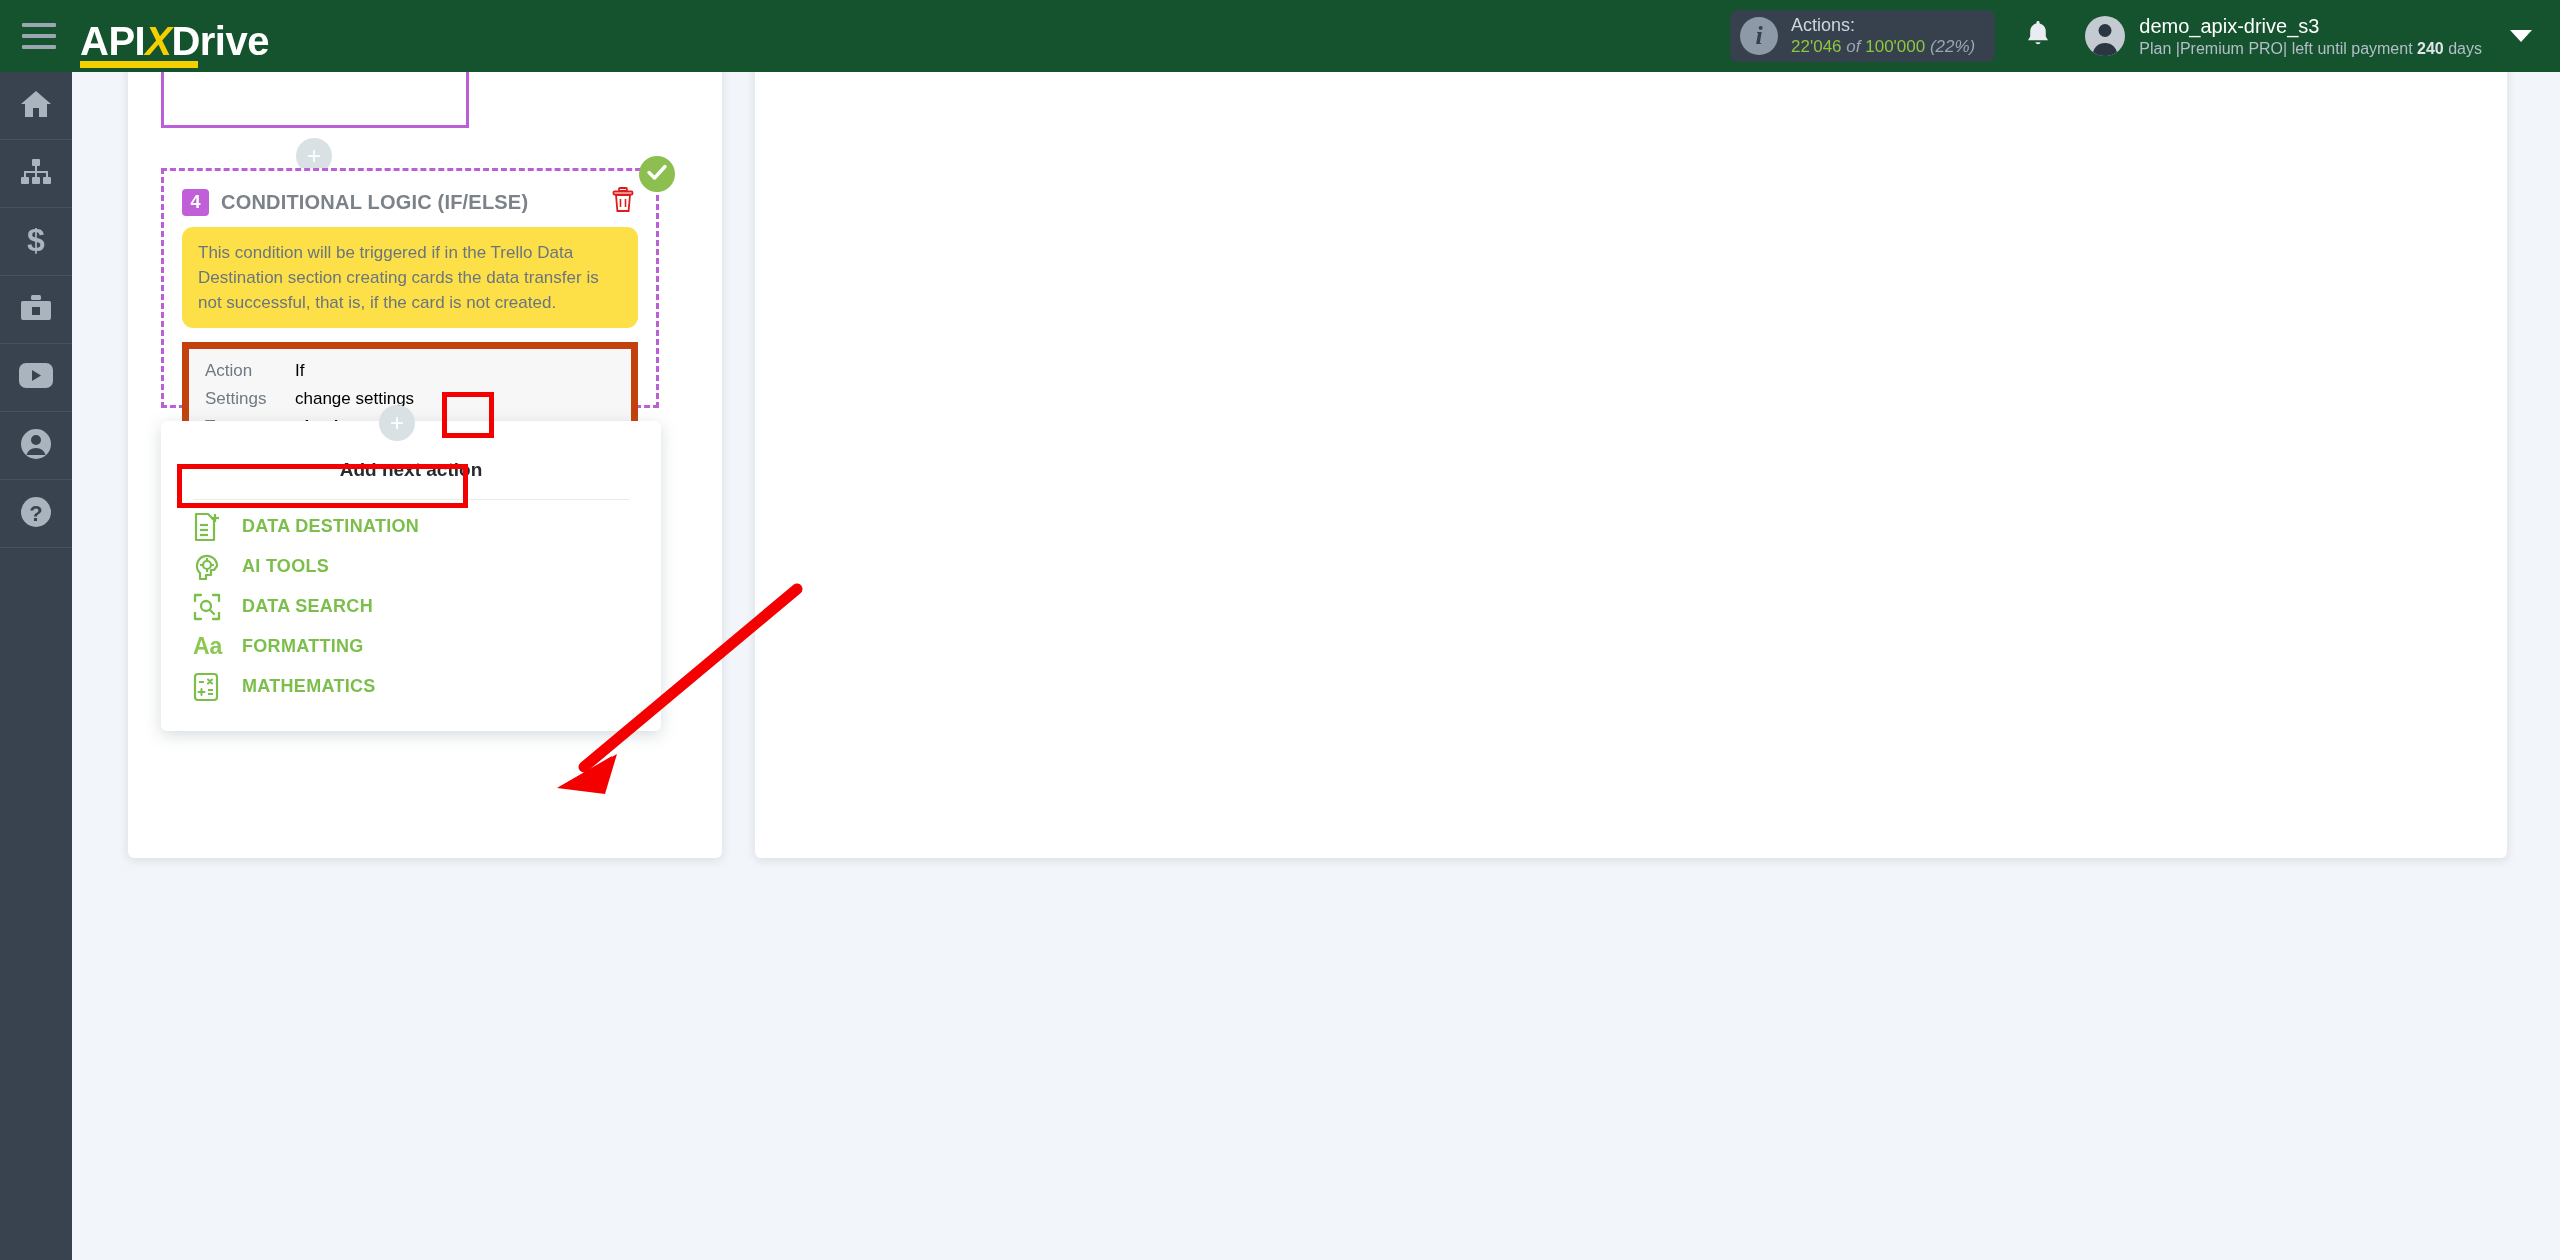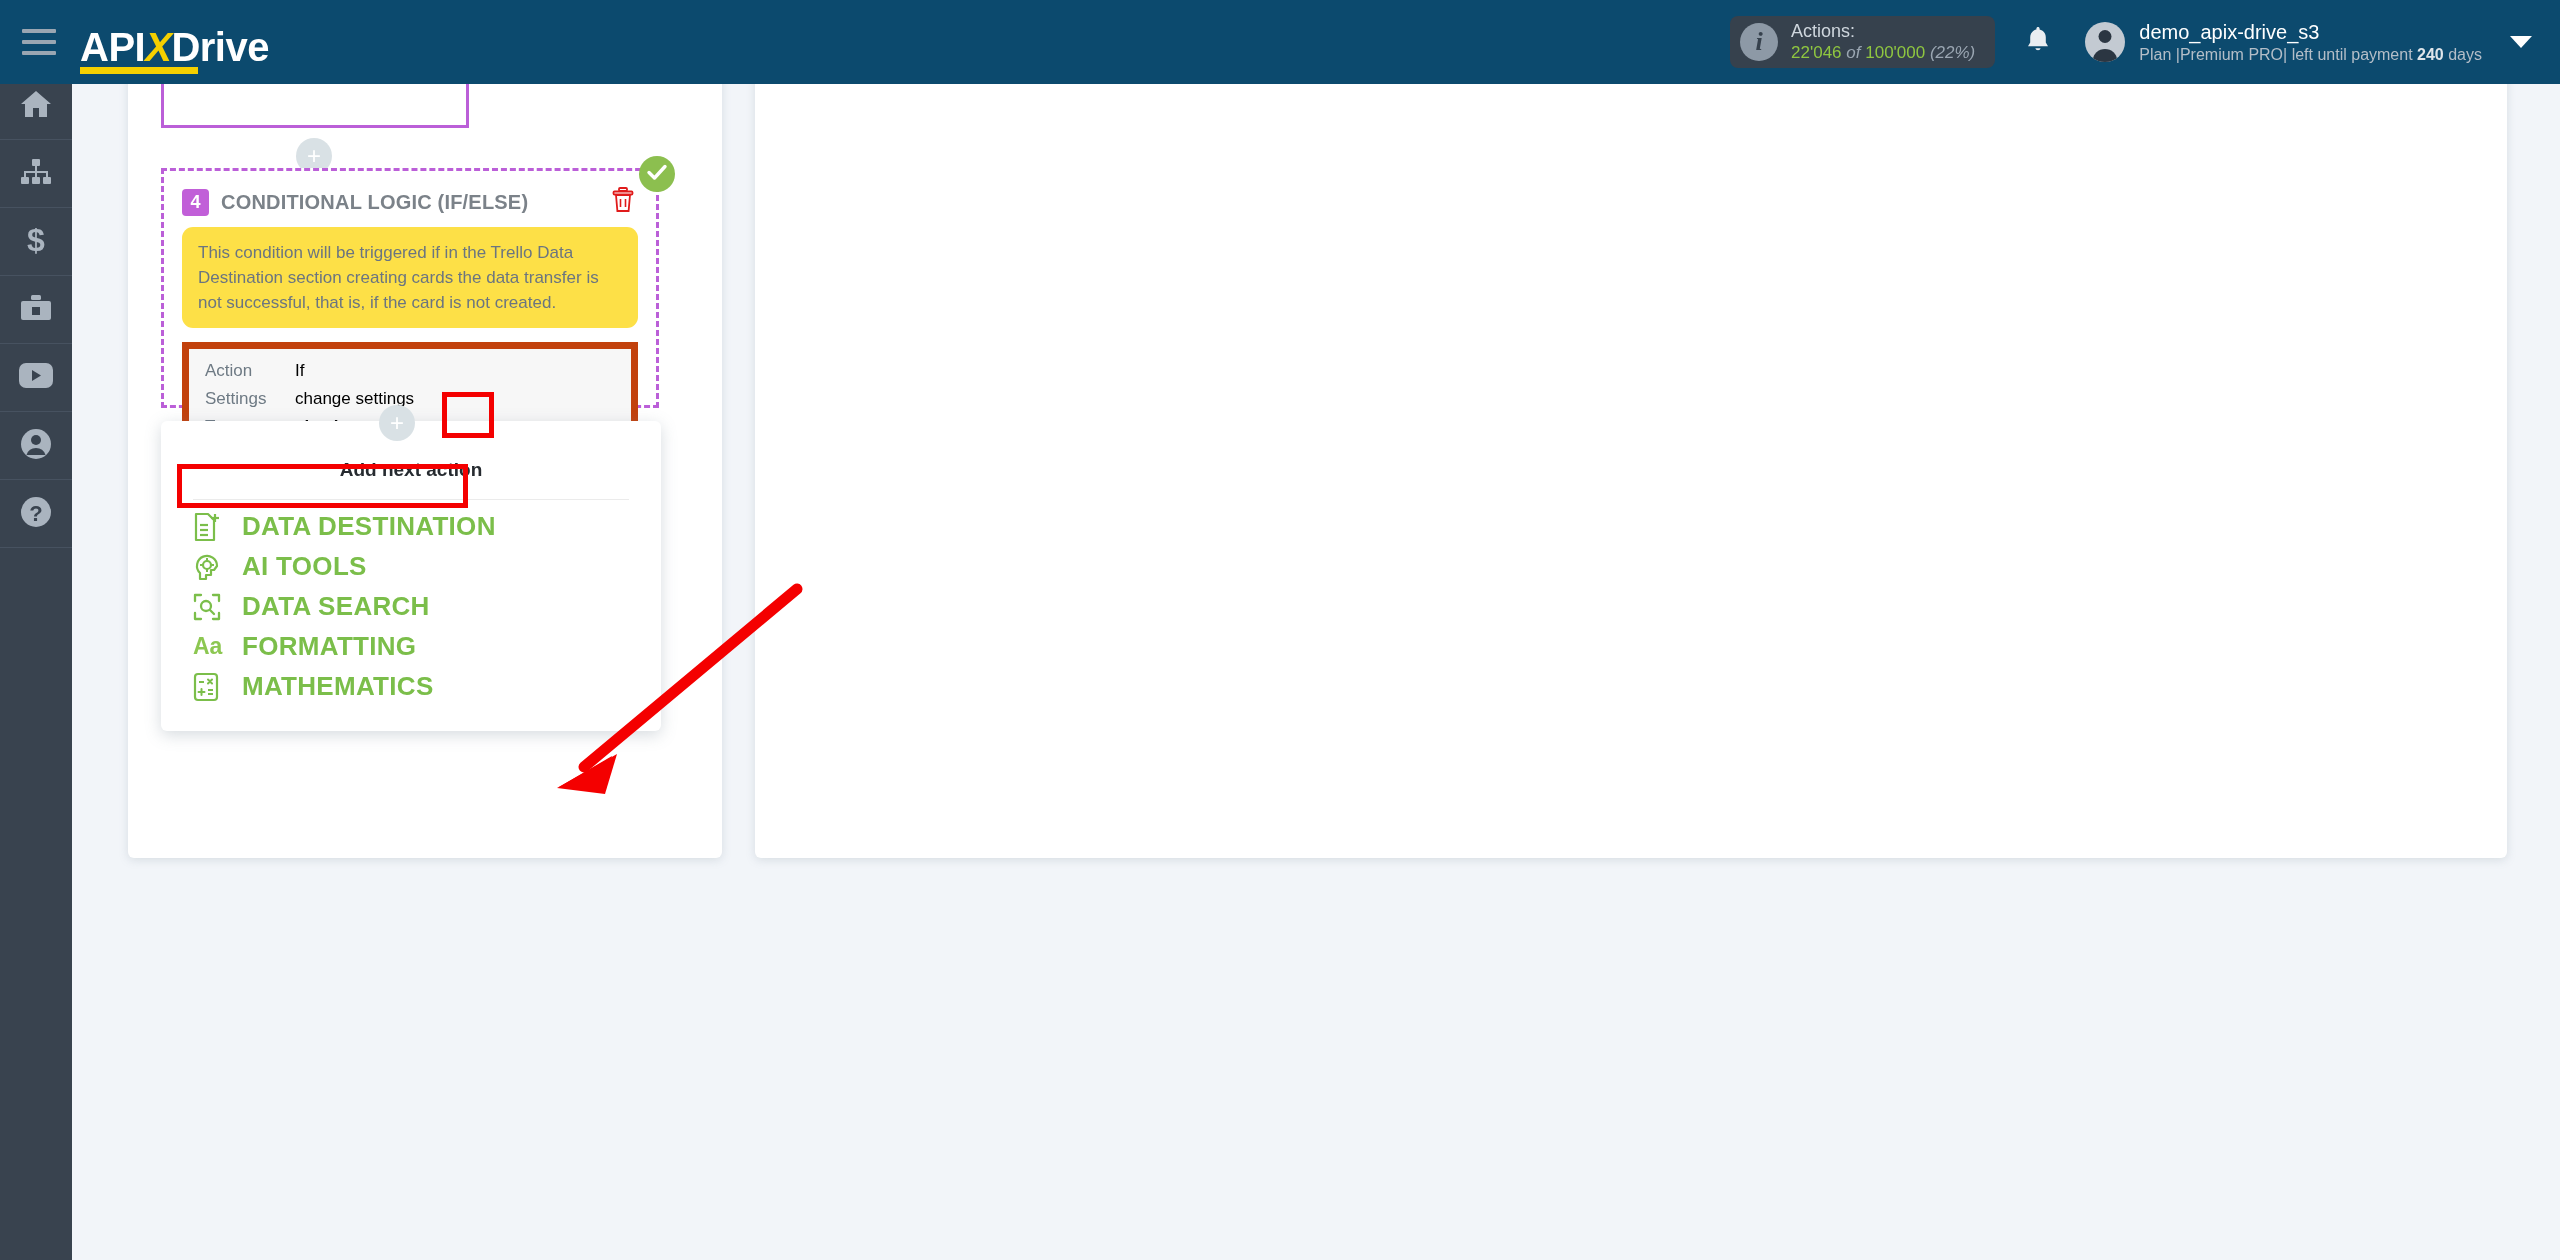--- a/index.html
+++ b/index.html
@@ -6,22 +6,22 @@
   html, body {
     width: 2560px; height: 1260px;
     background: #f2f5f9;
     font-family: "Liberation Sans", sans-serif;
     overflow: hidden;
   }
 
   
   .topbar {
     position: absolute; top: 0; left: 0;
-    width: 2560px; height: 84px;
-    background: #0c4a6e;
+    width: 2560px; height: 72px;
+    background: #14532d;
     display: flex; align-items: center;
     z-index: 40;
   }
   .burger {
     width: 34px; height: 26px;
     margin-left: 22px; margin-right: 24px;
     display: flex; flex-direction: column; justify-content: space-between;
     cursor: pointer;
   }
   .burger span { display: block; height: 4px; background: #9aa6b2; border-radius: 1px; }
@@ -197,21 +197,21 @@
   .dd-sep { height: 1px; background: #ebebeb; margin: 18px 32px 0 32px; }
   .dd-list { padding: 11px 0 0 32px; }
   .dd-item {
     display: flex; align-items: center; height: 31px;
     margin-bottom: 9px; cursor: pointer;
   }
   .dd-icon { width: 34px; display: flex; align-items: center; justify-content: flex-start; flex:none; }
   .dd-icon svg { stroke: #7bbe4a; fill: none; }
   .dd-label {
     margin-left: 15px; color: #7bbe4a;
-    font-size: 26px; font-weight: bold; letter-spacing: 0.3px;
+    font-size: 18px; font-weight: bold; letter-spacing: 0.3px;
   }
   .aa-icon { color:#8cc751; font-size:23px; font-weight:bold; line-height:1; }
   .plus-b { position: absolute; left: 168px; top: 80px; }
   .plus-c { position: absolute; left: 251px; top: 347px; z-index: 20; }
 
   
   .anno-box {
     position: absolute; border: 5px solid #f40000; z-index: 25;
   }
   .anno-plus { left: 314px; top: 334px; width: 52px; height: 46px; }

